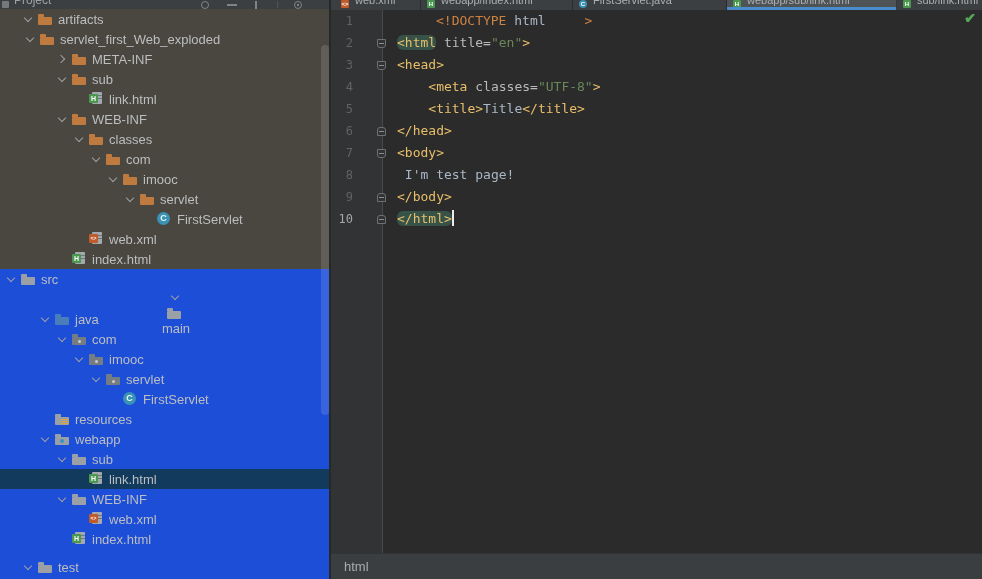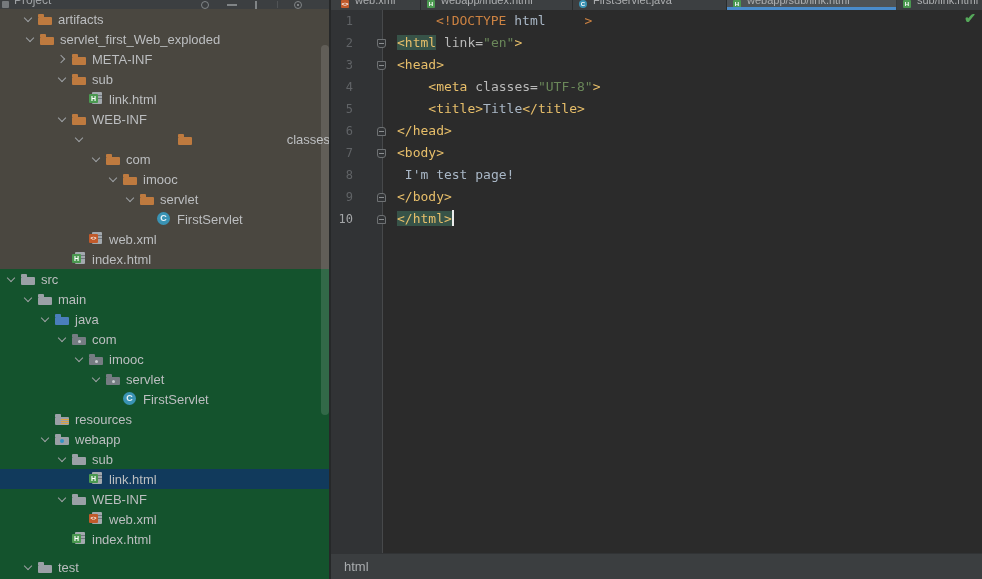--- a/index.html
+++ b/index.html
@@ -4,21 +4,21 @@
 <style>
   * { margin:0; padding:0; box-sizing:border-box; }
   html,body { background:#1e1e1e; }
   #root {
     position:relative; width:982px; height:579px; overflow:hidden;
     background:#2B2B2B; font-family:"Liberation Sans", sans-serif;
     -webkit-font-smoothing:antialiased;
   }
   
   .project { position:absolute; left:0; top:0; width:330px; height:579px;
-             background:#14532d; border-right:1px solid #262829; overflow:hidden; }
+             background:#1d4ed8; border-right:1px solid #262829; overflow:hidden; }
   .proj-header { position:relative; height:9px; overflow:hidden; background:#3C3F41; color:#9FA2A5; }
   .proj-title { position:absolute; left:14px; top:-7px; font-size:12px; color:#9FA2A5; }
   .ph { position:absolute; opacity:.85; }
   .ph-proj   { left:2px;  top:1px; width:7px; height:7px; background:#7F8487; border-radius:1px; }
   .ph-circle { left:201px; top:1px; width:8px; height:8px; border:1px solid #8C9093; border-radius:50%; }
   .ph-bar    { left:227px; top:4px; width:10px; height:2px; background:#8C9093; }
   .ph-arrow  { left:255px; top:1px; width:2px; height:8px; background:#8C9093; }
   .ph-div    { left:277px; top:1px; width:1px; height:7px; background:#55585A; }
   .ph-gear   { left:294px; top:1px; width:8px; height:8px; border:1px solid #8C9093; border-radius:50%; }
   .ph-gear::after { content:""; position:absolute; left:2px; top:2px; width:2px; height:2px; background:#8C9093; }
@@ -86,21 +86,21 @@
   .code::before { content:""; position:absolute; left:0; top:0; bottom:0; width:51px;
                   background:#313335; border-right:1px solid #47494B; }
   .cline { position:relative; display:flex; height:22px; align-items:center; }
   .gut { width:51px; flex:none; padding-right:29px; text-align:right; font-size:12px; color:#606366; }
   .gut.activeln { color:#A4A6A8; }
   .foldc { width:15px; height:100%; flex:none; margin-left:-8px; display:flex; align-items:center; justify-content:center; z-index:2; }
   .fm { width:9px; height:9px; border:1px solid #6E7173; background:#313335; position:relative; }
   .fm::after { content:""; position:absolute; left:1px; right:1px; top:3px; border-top:1px solid #8A8D8F; }
   .fm-start { border-radius:0 0 3px 3px; } .fm-end { border-radius:3px 3px 0 0; }
   .ctext { white-space:pre; padding-left:8px; line-height:22px; color:#A9B7C6; }
-  .tk-tag { color:#E8BF6A; } .tk-attr { color:#BABABA; } .tk-str { color:#6A8759; }
+  .tk-tag { color:#E8BF6A;border-radius:6px; } .tk-attr { color:#BABABA; } .tk-str { color:#6A8759; }
   .tk-text { color:#A9B7C6; } .tk-doctype { color:#CC8242;margin-left:39px; }
   .tk-match { background:#375348; }
   .caret { display:inline-block; width:2px; height:16px; background:#ECECEC; vertical-align:text-bottom; }
 
   .crumbs { position:absolute; left:0; right:0; bottom:0; height:26px; background:#3B3E40;
             border-top:1px solid #313335; color:#A9ACAE; font-size:13px; line-height:25px; padding-left:13px; }
 </style>
 </head>
 <body>
 
@@ -140,21 +140,21 @@
         <div class="row zone-art" style="padding-left: 72px;">
     <span class="chev"></span>
     <span class="ticon fold-base fi-html"></span>
     <span class="lbl">link.html</span>
   </div>
         <div class="row zone-art" style="padding-left: 55px;">
     <span class="chev c-down"></span>
     <span class="ticon fold-base fi-folder-orange"></span>
     <span class="lbl">WEB-INF</span>
   </div>
-        <div class="row zone-art" style="padding-left: 72px; justify-content: space-between;">
+        <div class="row zone-art" style="padding-left: 72px;">
     <span class="chev c-down"></span>
     <span class="ticon fold-base fi-folder-orange"></span>
     <span class="lbl">classes</span>
   </div>
         <div class="row zone-art" style="padding-left: 89px;">
     <span class="chev c-down"></span>
     <span class="ticon fold-base fi-folder-orange"></span>
     <span class="lbl">com</span>
   </div>
         <div class="row zone-art" style="padding-left: 106px;">
@@ -180,21 +180,21 @@
         <div class="row zone-art" style="padding-left: 55px;">
     <span class="chev"></span>
     <span class="ticon fold-base fi-html"></span>
     <span class="lbl">index.html</span>
   </div>
         <div class="row" style="padding-left: 4px;">
     <span class="chev c-down"></span>
     <span class="ticon fold-base fi-folder-gray"></span>
     <span class="lbl">src</span>
   </div>
-        <div class="row" style="padding-left: 21px;">
+        <div class="row" style="padding-left: 21px; flex-direction: column;">
     <span class="chev c-down"></span>
     <span class="ticon fold-base fi-folder-gray"></span>
     <span class="lbl">main</span>
   </div>
         <div class="row" style="padding-left: 38px;">
     <span class="chev c-down"></span>
     <span class="ticon fold-base fi-folder-blue"></span>
     <span class="lbl">java</span>
   </div>
         <div class="row" style="padding-left: 55px;">
@@ -306,21 +306,21 @@
         <div class="cline">
     <span class="gut">1</span>
     <span class="foldc"></span>
     <span class="ctext"><span class="tk-doctype">&lt;!DOCTYPE</span><span class="tk-text"> html</span><span class="tk-doctype">&gt;</span></span>
   </div>
         <div class="cline">
     <span class="gut">2</span>
     <span class="foldc">
             <span class="fm fm-start" style="display: block;"></span>
           </span>
-    <span class="ctext"><span class="tk-tag tk-match">&lt;html</span><span class="tk-attr"> link=</span><span class="tk-str">"en"</span><span class="tk-tag">&gt;</span></span>
+    <span class="ctext"><span class="tk-tag tk-match">&lt;html</span><span class="tk-attr"> title=</span><span class="tk-str">"en"</span><span class="tk-tag">&gt;</span></span>
   </div>
         <div class="cline">
     <span class="gut">3</span>
     <span class="foldc">
             <span class="fm fm-start" style="display: block;"></span>
           </span>
     <span class="ctext"><span class="tk-tag">&lt;head&gt;</span></span>
   </div>
         <div class="cline">
     <span class="gut">4</span>

